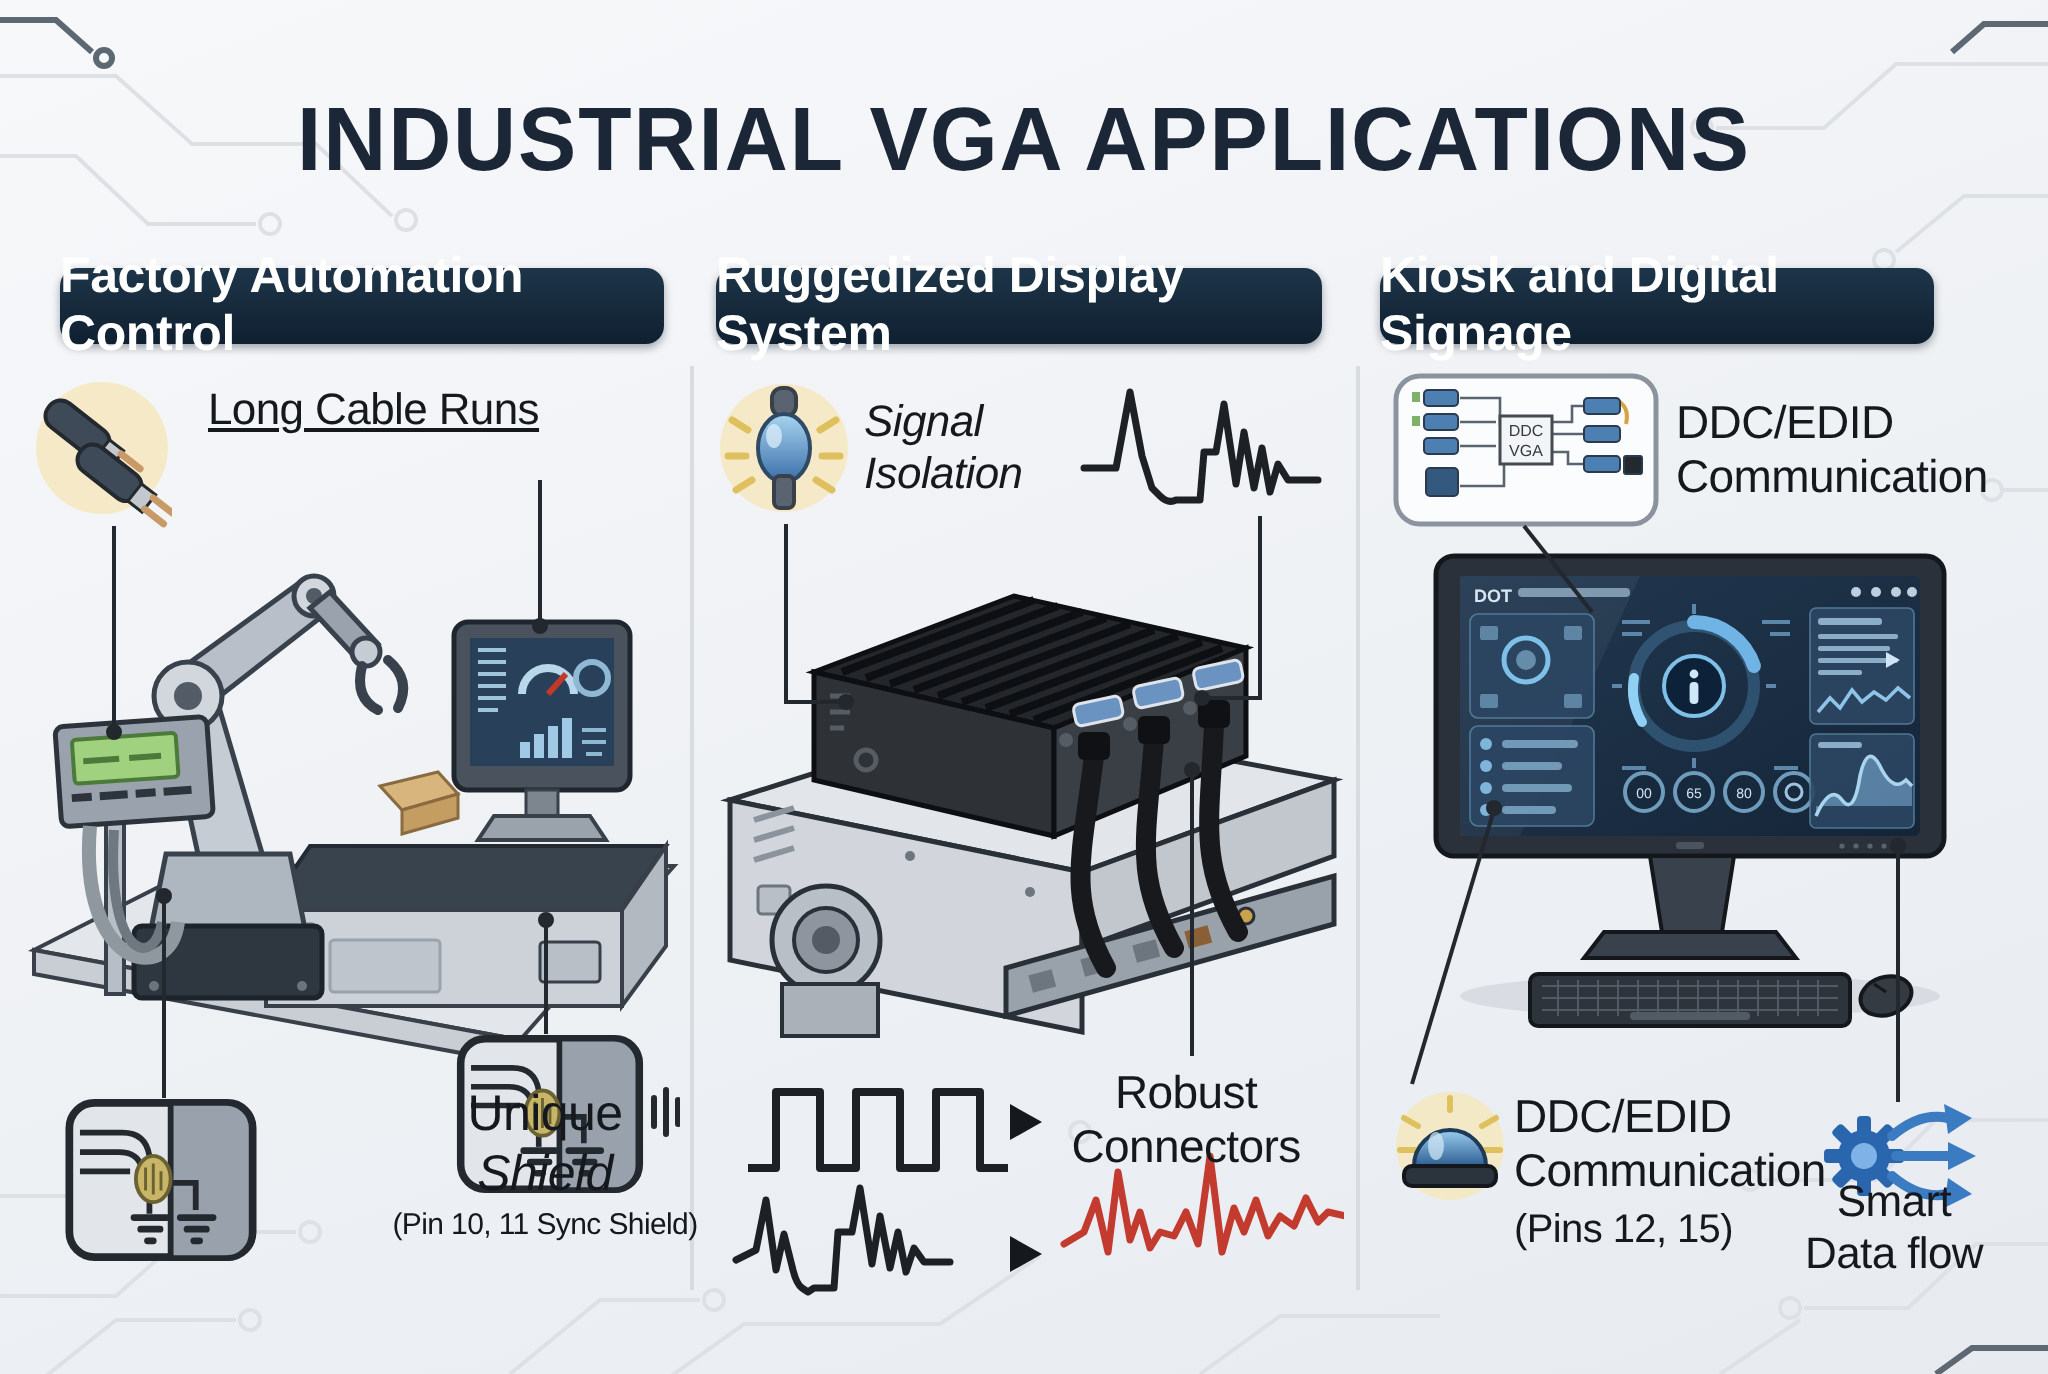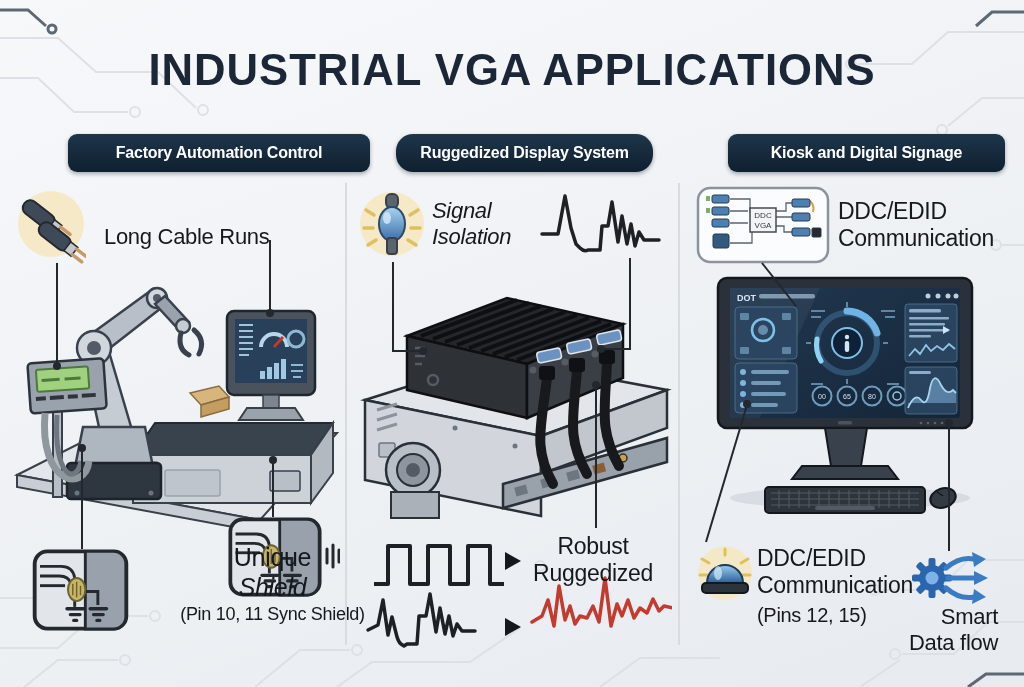--- a/index.html
+++ b/index.html
@@ -5,26 +5,26 @@
   html,body{margin:0;padding:0;}
   body{font-family:"Liberation Sans",sans-serif;background:#e9ecf0;}
   #canvas{position:relative;width:1024px;height:687px;overflow:hidden;
     background:linear-gradient(160deg,#f7f8fa 0%,#eef1f4 55%,#e7ebf0 100%);}
   .abs{position:absolute;}
   #title{left:0;top:44px;width:1024px;text-align:center;
     font-size:45px;font-weight:bold;letter-spacing:1px;color:#1b2637;
     transform:scaleX(.97);}
   .header-pill{height:38px;background:linear-gradient(180deg,#1d3síst,#0f2233);
     background:linear-gradient(180deg,#1e3549,#0f2030);
-    border-radius:9px;color:#fff;font-size:16px;font-weight:bold;
+    border-radius:9px;color:#fff;font-size:25px;font-weight:bold;
     display:flex;align-items:center;justify-content:center;
-    box-shadow:0 2px 4px rgba(10,20,35,.35);letter-spacing:-0.2px;margin-left:38px;}
+    box-shadow:0 2px 4px rgba(10,20,35,.35);letter-spacing:-0.2px;}
   .divider{width:2px;background:#d8dbe0;top:183px;height:462px;}
   .callout-label{color:#15181d;font-size:22px;line-height:1.18;letter-spacing:-0.3px;}
-  .subnote{color:#15181d;font-size:18px;letter-spacing:-0.3px;}
+  .subnote{color:#15181d;font-size:15px;letter-spacing:-0.3px;}
   svg{display:block;}
   text{font-family:"Liberation Sans",sans-serif;}
 </style>
 </head>
 <body>
 
 <div id="canvas">
 
   <svg class="abs" style="left:0;top:0;z-index:0;" width="1024" height="687" viewBox="0 0 1024 687">
     <g fill="none" stroke="#dde1e6" stroke-width="2">
@@ -95,40 +95,40 @@
           <path d="M36,62 h17 M39.5,68 h10 M43,74 h3"></path>
           <path d="M60,62 h17 M63.5,68 h10 M67,74 h3"></path>
         </g>
       </symbol>
     </defs>
   </svg>
 
   <div id="title" class="abs">INDUSTRIAL VGA APPLICATIONS</div>
 
   <div class="abs header-pill" style="left:30px;top:134px;width:302px;">Factory Automation Control</div>
-  <div class="abs header-pill" style="left:358px;top:134px;width:257px;border-radius:17px;">Ruggedized Display System</div>
+  <div class="abs header-pill" style="left:358px;top:134px;width:303px;">Ruggedized Display System</div>
   <div class="abs header-pill" style="left:690px;top:134px;width:277px;">Kiosk and Digital Signage</div>
 
   <div class="abs divider" style="left:345px;"></div>
   <div class="abs divider" style="left:678px;"></div>
 
   <svg class="abs" style="left:16px;top:186px;z-index:2;" width="70" height="80" viewBox="0 0 70 80">
     <circle cx="35" cy="38" r="33" fill="#f5e8c2" opacity=".9"></circle>
     <g transform="rotate(38 24 30)">
       <rect x="4" y="22" width="36" height="15" rx="7" fill="#3f4a58" stroke="#23292f" stroke-width="2"></rect>
       <rect x="38" y="24" width="9" height="11" fill="#c3c8cf" stroke="#23292f" stroke-width="1.5"></rect>
       <path d="M47,26 h12 M47,33 h12" stroke="#c79a67" stroke-width="3.5" stroke-linecap="round"></path>
     </g>
     <g transform="rotate(38 40 52)">
       <rect x="20" y="44" width="36" height="15" rx="7" fill="#3f4a58" stroke="#23292f" stroke-width="2"></rect>
       <rect x="54" y="46" width="9" height="11" fill="#c3c8cf" stroke="#23292f" stroke-width="1.5"></rect>
       <path d="M63,48 h12 M63,55 h12" stroke="#c79a67" stroke-width="3.5" stroke-linecap="round"></path>
     </g>
   </svg>
-  <div class="abs callout-label" style="left:104px;top:224px;width:200px;z-index:2;">Long Cable Runs</div>
+  <div class="abs callout-label" style="left:104px;top:192px;width:200px;z-index:2;text-decoration:underline;">Long Cable Runs</div>
 
   <svg class="abs" style="left:5px;top:275px;z-index:1;" width="340" height="270" viewBox="0 0 340 270">
 
     <polygon points="12,200 95,158 332,158 255,245" fill="#e3e6ea" stroke="#39404a" stroke-width="2"></polygon>
     <polygon points="12,200 255,245 255,257 12,212" fill="#c9ced4" stroke="#39404a" stroke-width="2"></polygon>
     <path d="M60,200 L200,175 M140,225 L290,190" stroke="#d2d6db" stroke-width="1.5" fill="none"></path>
 
     <polygon points="150,148 328,148 306,180 128,180" fill="#39434e" stroke="#232a31" stroke-width="2"></polygon>
     <polygon points="128,180 306,180 306,228 128,228" fill="#cdd2d8" stroke="#39404a" stroke-width="2"></polygon>
     <polygon points="306,180 328,148 328,198 306,228" fill="#b2b9c1" stroke="#39404a" stroke-width="2"></polygon>
@@ -259,21 +259,21 @@
     <rect x="244" y="72" width="16" height="14" rx="3" fill="#0f1114"></rect>
   </svg>
 
   <svg class="abs" style="left:360px;top:532px;z-index:2;" width="312" height="134" viewBox="0 0 312 134">
     <path d="M14,52 h14 v-38 h22 v38 h18 v-38 h22 v38 h18 v-38 h22 v38 h14" fill="none" stroke="#1d2126" stroke-width="4" stroke-linejoin="round"></path>
     <polygon points="145,20 161,29 145,38" fill="#15181d"></polygon>
     <path d="M8,98 l10,-5 l5,-25 l5,35 l4,-18 l4,16 q2,9 5,11 l3,2 l3,-2 h10 l2,-28 h7 l4,-22 l6,38 l4,-24 l5,26 l4,-18 l4,20 l4,-12 l5,7 h13" fill="none" stroke="#1d2126" stroke-width="3.5" stroke-linejoin="round" stroke-linecap="round"></path>
     <polygon points="145,86 161,95 145,104" fill="#15181d"></polygon>
     <path d="M172,90 l10,-6 l6,-16 l6,26 l5,-40 l6,34 l5,-14 l5,18 l5,-8 l7,2 l6,-12 l6,16 l6,-44 l6,48 l6,-22 l5,12 l6,-16 l6,18 l6,-10 l7,5 l6,-14 l6,12 l5,-5 l9,2" fill="none" stroke="#c23b2e" stroke-width="3.5" stroke-linejoin="round" stroke-linecap="round"></path>
   </svg>
-  <div class="abs callout-label" style="left:524px;top:533px;width:138px;text-align:center;font-size:23px;z-index:2;">Robust Ruggedized</div>
+  <div class="abs callout-label" style="left:524px;top:533px;width:138px;text-align:center;font-size:23px;z-index:2;">Robust Connectors</div>
 
   <svg class="abs" style="left:696px;top:186px;z-index:2;" width="134" height="78" viewBox="0 0 134 78">
     <rect x="2" y="2" width="130" height="74" rx="12" fill="#fbfcfd" stroke="#8a939e" stroke-width="2.5"></rect>
     <g fill="none" stroke="#5a646e" stroke-width="1.3">
       <path d="M34,13 h20 v14 M34,25 h18 M34,37 h18 M34,57 h22 v-12 M78,25 h12 v-8 h8 M78,31 h20 M78,40 h10 v6 h10"></path>
       <path d="M112,14 q7,3 5,12" stroke="#d9a13f" stroke-width="2"></path>
     </g>
     <g stroke="#2b3a4d" stroke-width="1">
       <rect x="16" y="9" width="17" height="8" rx="2" fill="#4d80b2"></rect>
       <rect x="16" y="21" width="17" height="8" rx="2" fill="#4d80b2"></rect>
@@ -406,21 +406,21 @@
     </g>
     <g fill="none" stroke="#3a7bc2" stroke-width="5" stroke-linecap="round">
       <path d="M38,20 q14,-12 28,-9"></path>
       <path d="M40,30 h26"></path>
       <path d="M38,40 q14,12 28,9"></path>
     </g>
     <polygon points="64,4 78,11 66,19" fill="#3a7bc2"></polygon>
     <polygon points="66,23 80,30 66,37" fill="#3a7bc2"></polygon>
     <polygon points="66,41 78,49 64,56" fill="#3a7bc2"></polygon>
   </svg>
-  <div class="abs callout-label" style="left:896px;top:604px;width:102px;text-align:right;z-index:2;">Smart Data flow</div>
+  <div class="abs callout-label" style="left:896px;top:588px;width:102px;text-align:center;z-index:2;">Smart Data flow</div>
 
   <svg class="abs" style="left:0;top:0;z-index:4;pointer-events:none;" width="1024" height="687" viewBox="0 0 1024 687">
     <g fill="none" stroke="#23272e" stroke-width="2">
       <path d="M57,263 V364"></path>
       <path d="M270,240 V311"></path>
       <path d="M82,449 V549"></path>
       <path d="M273,461 V517"></path>
       <path d="M393,262 V351 H420"></path>
       <path d="M630,258 V349 H604"></path>
       <path d="M596,386 V528"></path>

